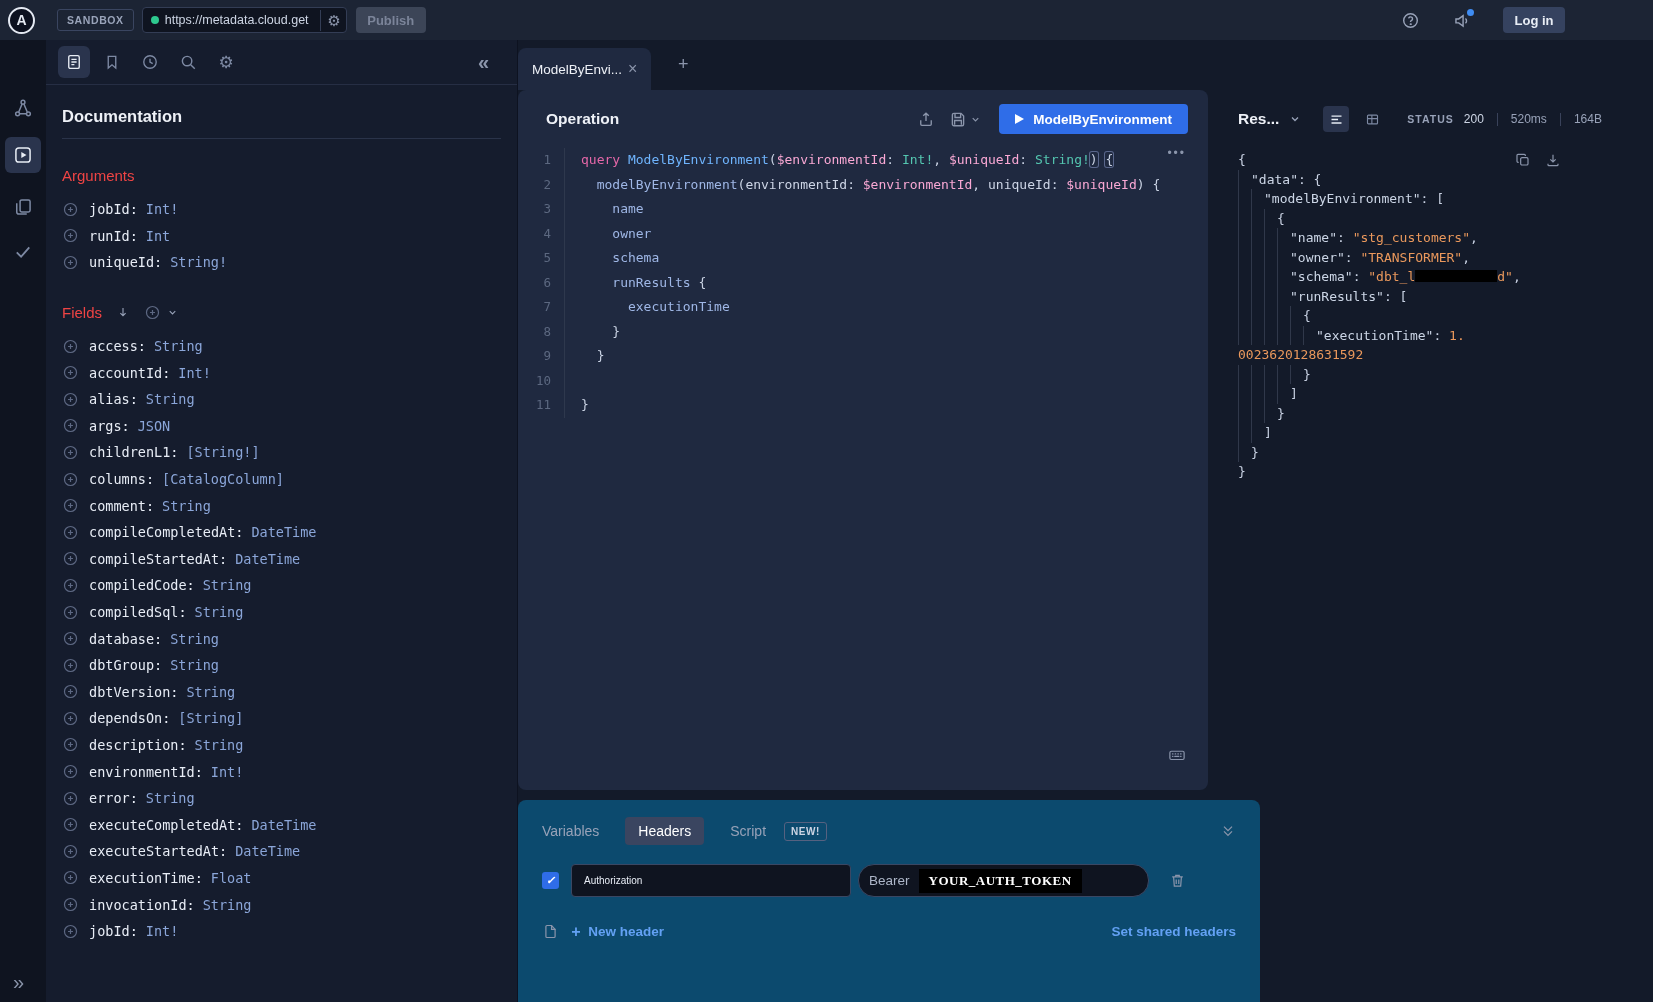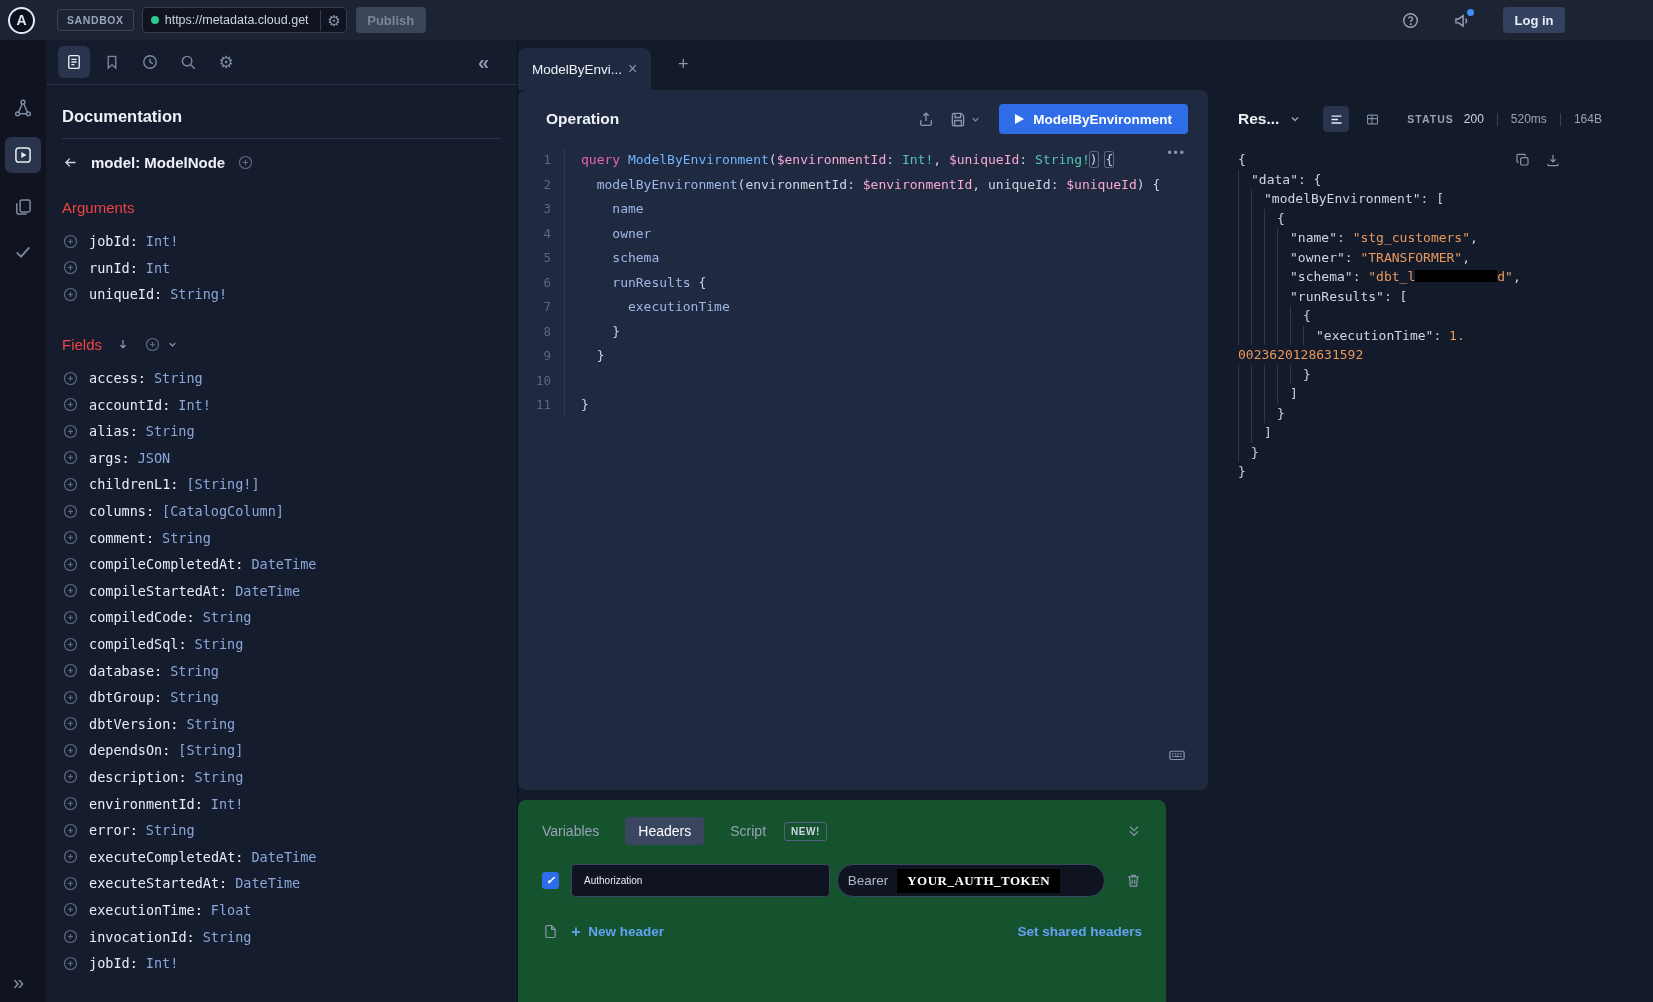--- a/index.html
+++ b/index.html
@@ -85,21 +85,21 @@
   .tk-vr{color:#f9a8d4}
   .tk-ty{color:#54c6b0}
   .tk-fl{color:#9fb7e6}
   .tk-ar{color:#cdd5e6}
   .tk-pn{color:#c9d2e3}
   .tk-bx{color:#c9d2e3;box-shadow:0 0 0 1px #5a678c;border-radius:2px}
   .ed-menu{position:absolute;right:22px;top:56px;color:#8b95ab;font-size:12px;letter-spacing:2px;cursor:pointer}
   .kbd-btn{position:absolute;right:20px;bottom:26px;color:#8b95ab;cursor:pointer}
   .kbd-btn svg{width:22px;height:18px}
 
-  .req-card{position:absolute;left:0;top:760px;width:648px;height:202px;background:#14532d;border-radius:8px 8px 0 0;padding:16px 24px 0 24px}
+  .req-card{position:absolute;left:0;top:760px;width:742px;height:202px;background:#0c4a6e;border-radius:8px 8px 0 0;padding:16px 24px 0 24px}
   .req-tabs{display:flex;align-items:center;gap:26px;position:relative;height:30px}
   .req-tab{color:#98a2b8;font-size:14px;cursor:pointer}
   .req-tab.active{background:#3a4560;color:#fff;border-radius:4px;padding:6px 13px}
   .new-badge{border:1px solid #566180;border-radius:3px;padding:3px 6px;font-size:10px;font-weight:bold;letter-spacing:.5px;color:#cdd5e4;margin-left:-8px}
   .req-collapse{position:absolute;right:0;color:#8b95ab;cursor:pointer}
   .req-collapse svg{width:16px;height:16px}
   .hdr-row{display:flex;align-items:center;margin-top:18px;gap:12px}
   .checkbox{width:17px;height:17px;background:#2f6de8;border-radius:3px;color:#fff;font-size:11px;display:flex;align-items:center;justify-content:center;font-weight:bold;cursor:pointer;flex:none}
   .key-input{width:280px;height:33px;background:#0f1420;border:1px solid #3a4763;border-radius:4px;color:#e8edf6;font-size:10px;padding:0 12px;font-family:"Liberation Sans",sans-serif;outline:none}
   .val-box{width:291px;height:33px;background:#0f1420;border:1px solid #3a4763;border-radius:16px;display:flex;align-items:center;padding:0 10px;gap:9px;margin-left:-5px}
@@ -226,32 +226,20 @@
             <circle cx="10.8" cy="10.8" r="6.3"></circle>
             <path d="M15.6 15.6L21 21"></path>
           </svg>
       </span>
       <span class="dt-btn dt-gear">⚙</span>
       <span class="dt-collapse">«</span>
     </div>
     <div class="docs-body">
       <h1>Documentation</h1>
       <div class="divider"></div>
-      <div class="crumb">
-        <span class="back">
-          <svg viewBox="0 0 24 24" stroke-width="1.9">
-              <path d="M19 12H5.5M11 6.5L5.5 12l5.5 5.5"></path>
-            </svg>
-        </span>
-        <span class="crumb-label"><span>model:</span> <span>ModelNode</span></span>
-        <svg class="pc" viewBox="0 0 24 24">
-            <circle cx="12" cy="12" r="8.5"></circle>
-            <path d="M12 8.5v7M8.5 12h7"></path>
-          </svg>
-      </div>
       <h2 class="sec">Arguments</h2>
       <div class="doc-list">
           <div class="doc-row">
             <svg class="pc" viewBox="0 0 24 24">
               <circle cx="12" cy="12" r="8.5"></circle>
               <path d="M12 8.5v7M8.5 12h7"></path>
             </svg>
             <span class="dr-name">jobId:</span>
             <span class="dr-type">Int!</span>
           </div>

